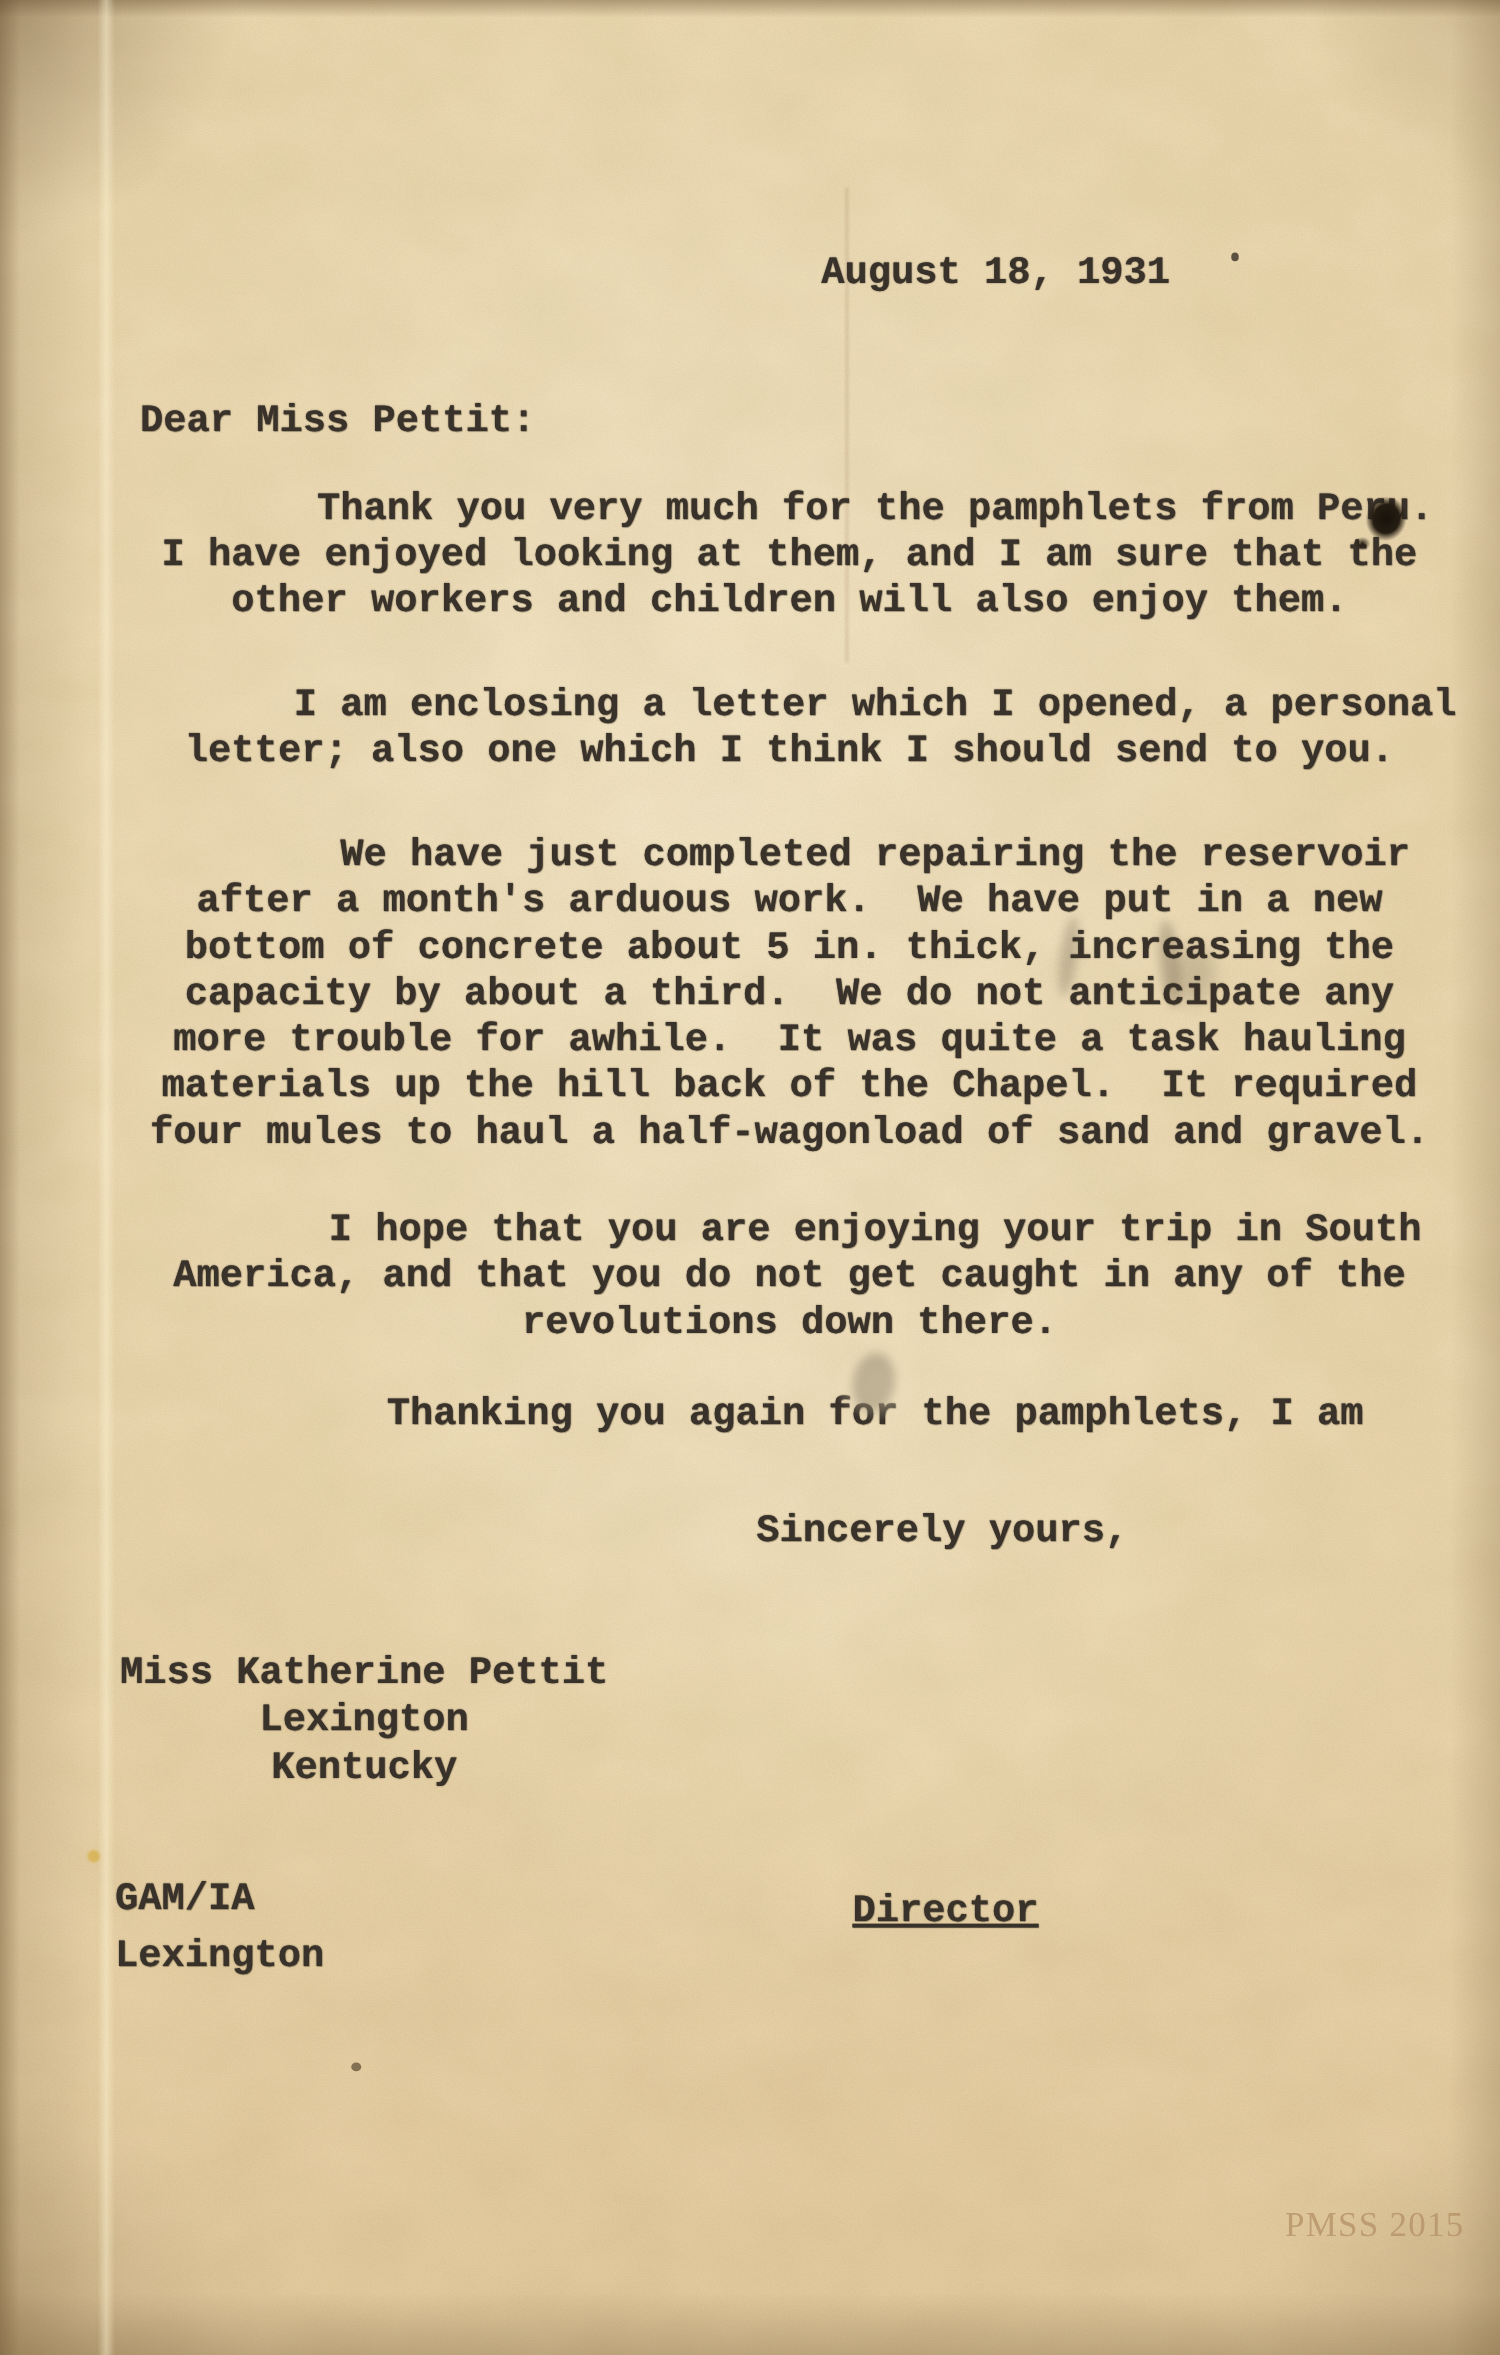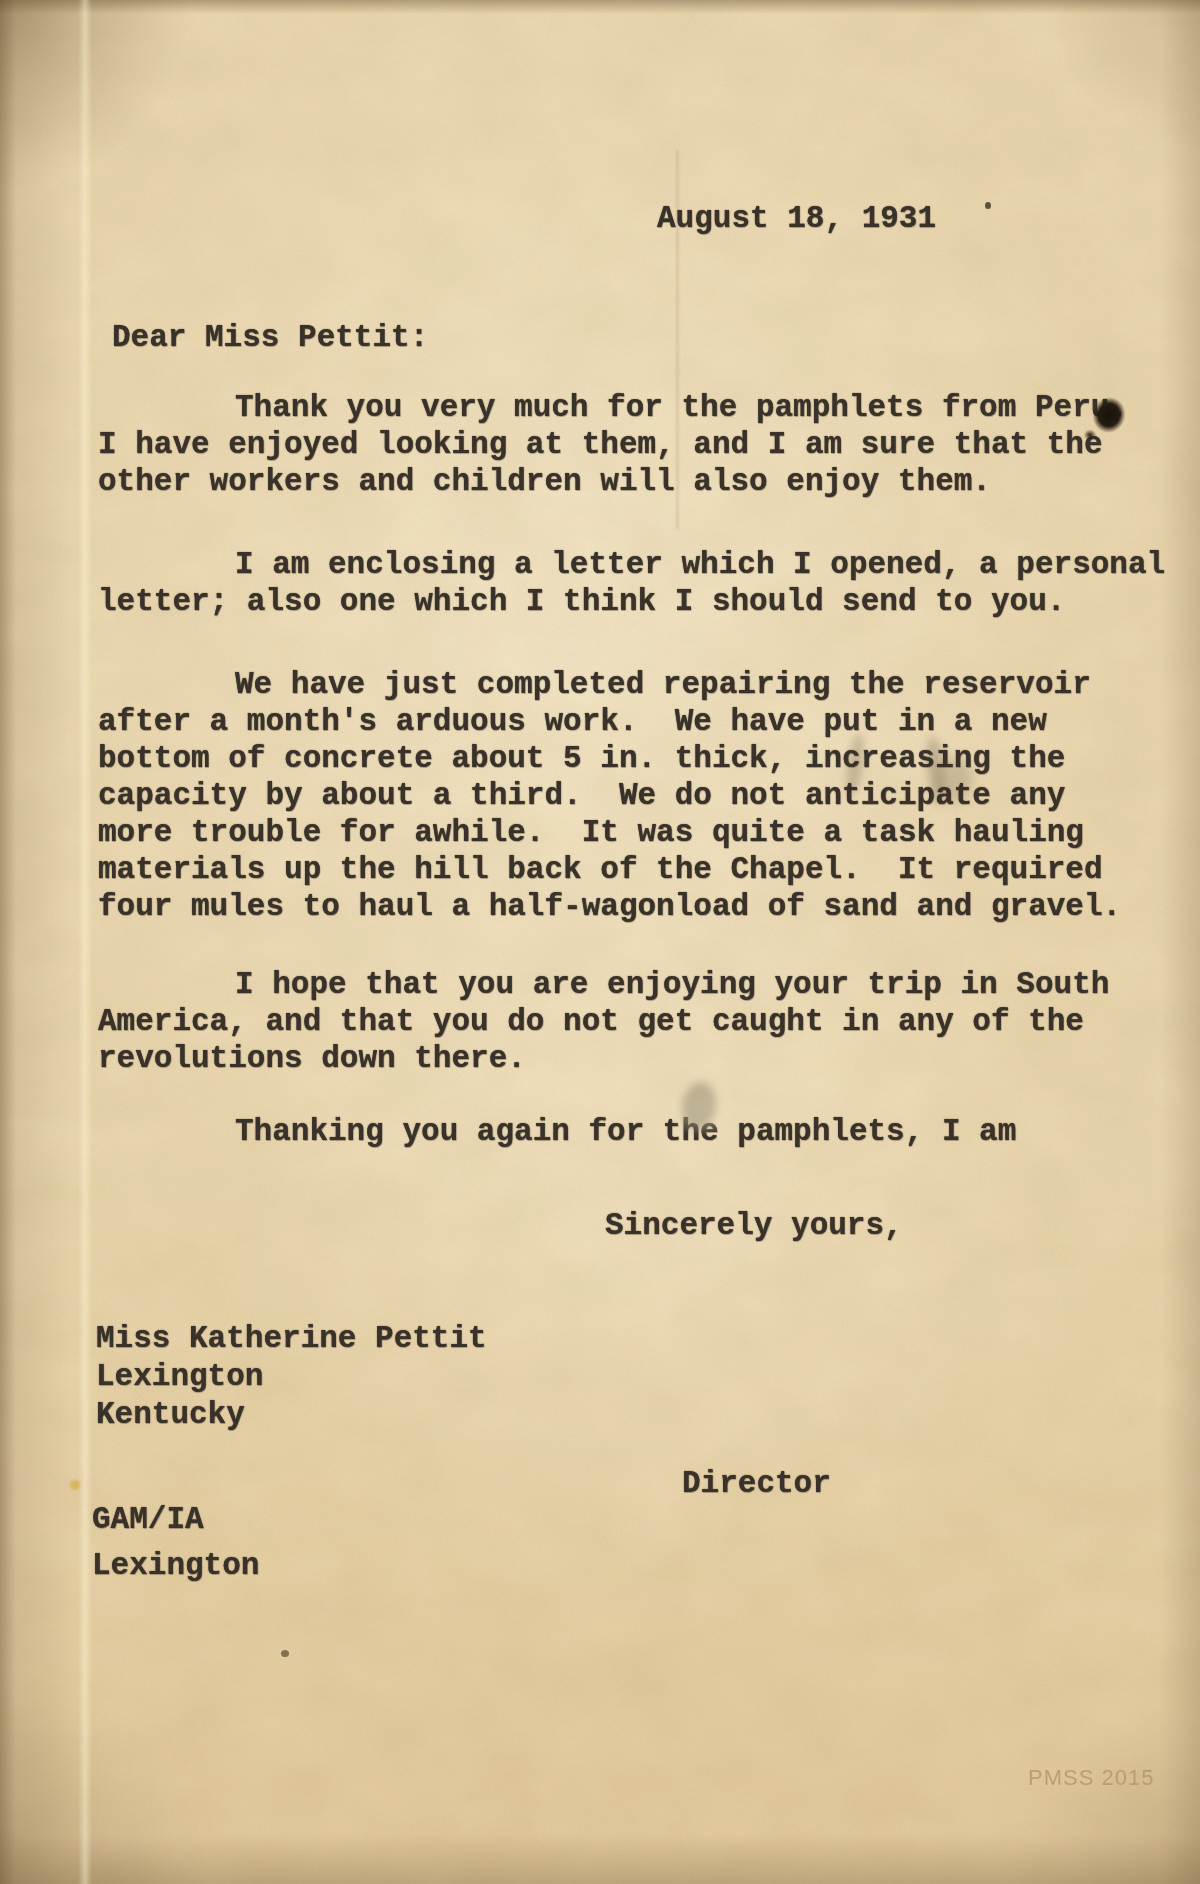--- a/index.html
+++ b/index.html
@@ -51,39 +51,40 @@
 
   .typed {
     position: absolute;
     color: var(--ink);
     font-size: 31px;
     font-weight: 700;
     line-height: 37px;
     white-space: pre;
     text-shadow: 0 0 1.2px rgba(50,42,30,0.85), 0.6px 0.6px 0 rgba(50,42,30,0.25);
     filter: blur(0.25px);
+    text-align: center;
   }
   .date       { left: 657px; top: 200px; }
   .salutation { left: 112px;  top: 319px; }
   .body       { left: 98px;  top: 389px; }
   .body .line.first { text-indent: 137px; }
   .para + .para { margin-top: 46px; }
   .para:nth-child(3) { }
   .para:nth-child(4) { margin-top: 41px; }
   .para:nth-child(5) { margin-top: 36px; }
   .closing    { left: 605px; top: 1207px; }
   .recipient  { left: 96px;  top: 1320px; line-height: 38px; }
   .initials   { left: 92px;  top: 1469px; margin-top: 32px; }
-  .signer     { left: 682px; top: 1465px; }
+  .signer     { left: 682px; top: 1511px; text-decoration: underline; }
   .enclosures { left: 92px;  top: 1547px; }
 
   .watermark {
     position: absolute; left: 1028px; top: 1765px;
-    font-family: Liberation Sans, sans-serif;
-    font-size: 22px; letter-spacing: 1px;
+    font-family: Liberation Serif, serif;
+    font-size: 28px; letter-spacing: 1px;
     color: var(--watermark); opacity: 0.75;
   }
 
   
   .ink-blot {
     position: absolute; left: 1088px; top: 392px; width: 42px; height: 46px;
     background: radial-gradient(closest-side, #17120b 0%, #251d12 50%, rgba(37,29,18,0) 78%);
     border-radius: 58% 42% 55% 45%;
     transform: rotate(14deg);
   }

